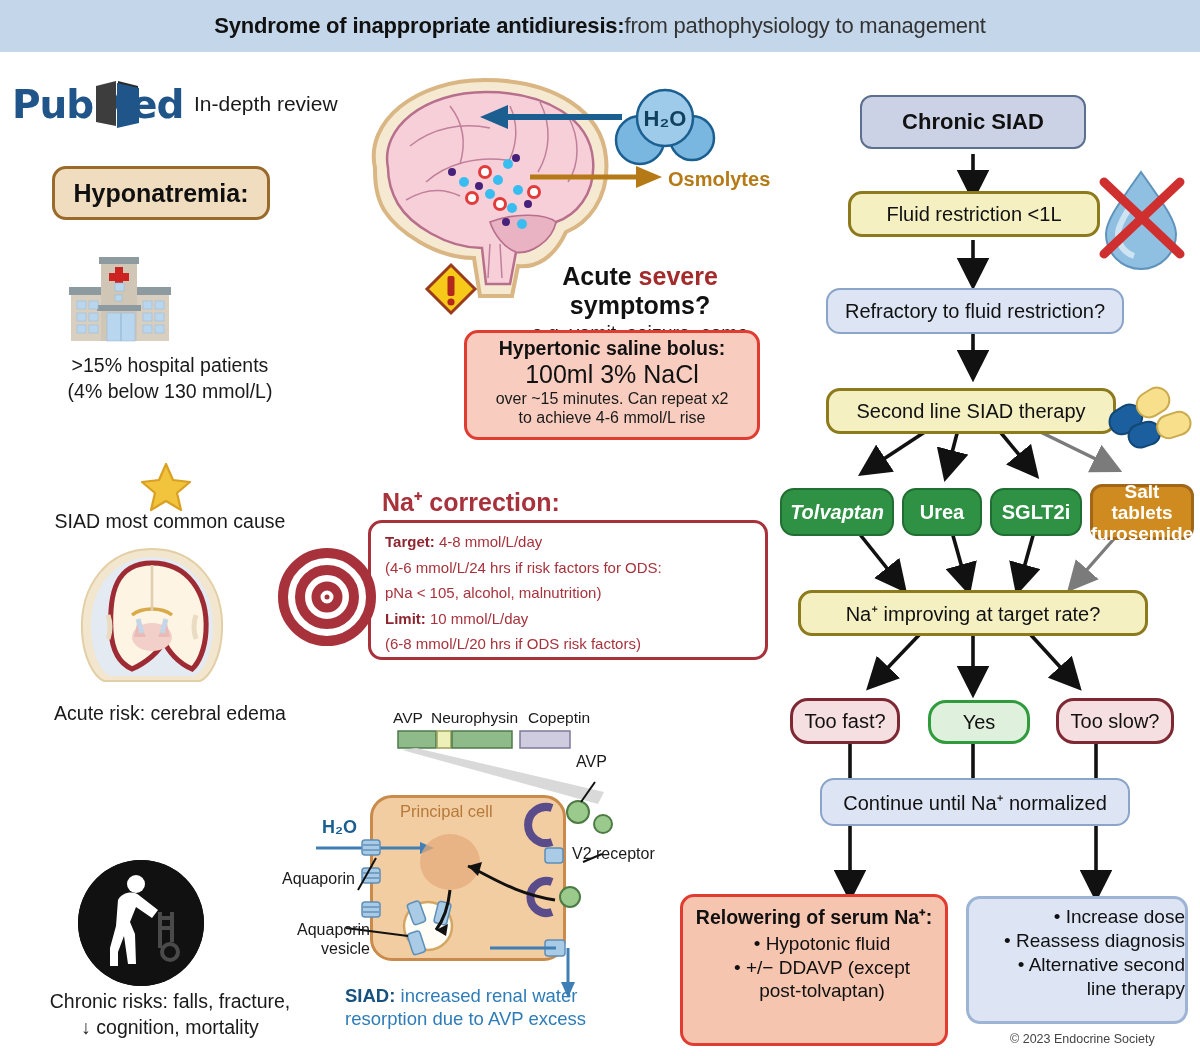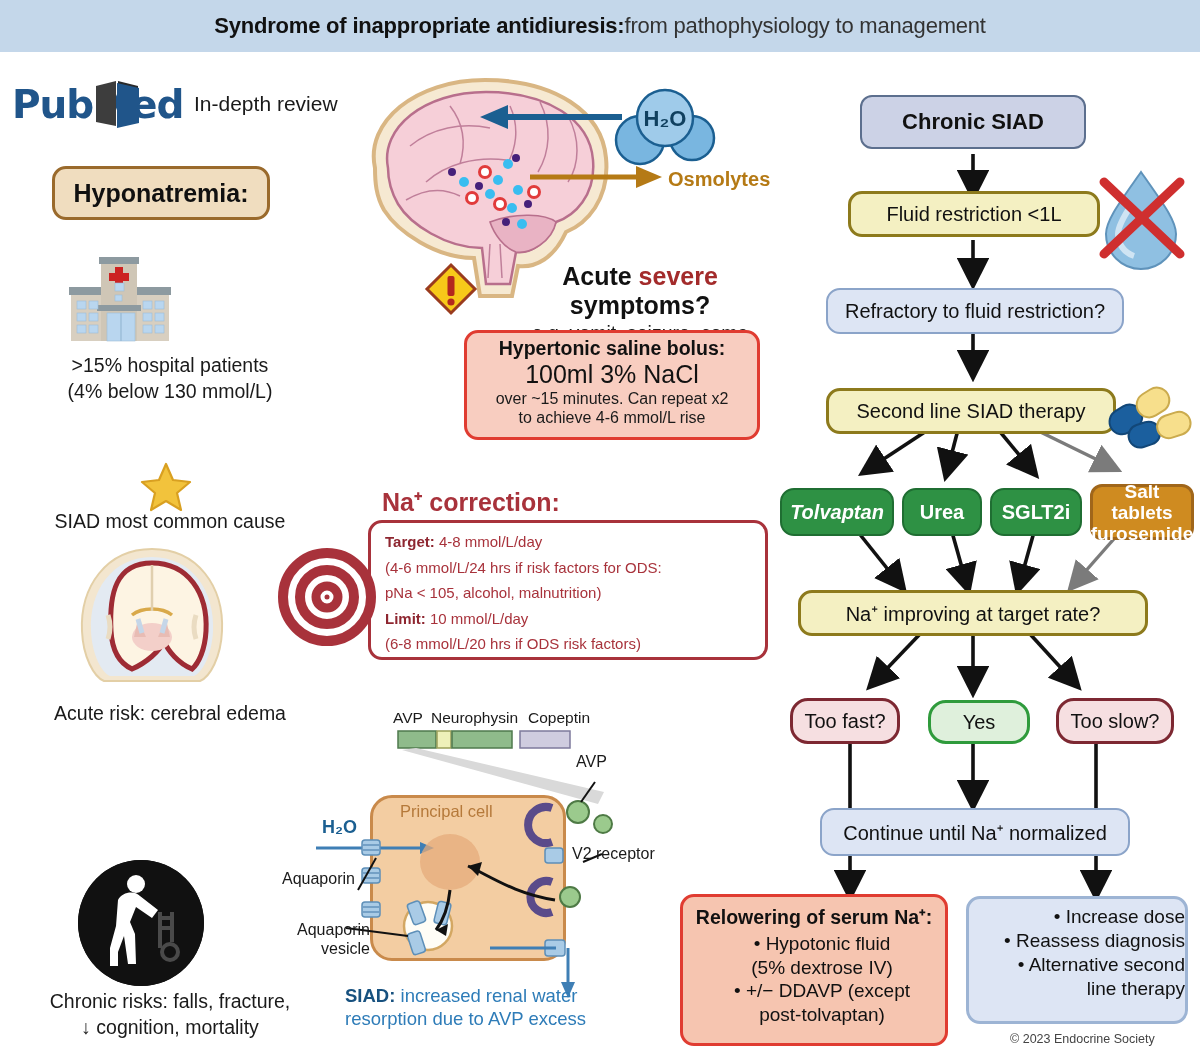--- a/index.html
+++ b/index.html
@@ -493,27 +493,26 @@
     <span>Salt tablets</span>
     <span>furosemide</span>
   </div>
 
   <div class="node n-yellow" style="left:798px;top:590px;width:350px;height:46px;border-radius:14px;">Na⁺ improving at target rate?</div>
 
   <div class="node n-pink" style="left:790px;top:698px;width:110px;height:46px;">Too fast?</div>
   <div class="node n-greenlite" style="left:928px;top:700px;width:102px;height:44px;">Yes</div>
   <div class="node n-pink" style="left:1056px;top:698px;width:118px;height:46px;">Too slow?</div>
 
-  <div class="node n-blue" style="left:820px;top:808px;width:310px;height:48px;border-radius:14px;">Continue until Na⁺ normalized</div>
+  <div class="node n-blue" style="left:820px;top:778px;width:310px;height:48px;border-radius:14px;">Continue until Na⁺ normalized</div>
 
   <div class="relower n-salmon">
     <div class="t">Relowering of serum Na⁺:</div>
     <ul>
       <li>• Hypotonic fluid</li>
-      <li>(5% dextrose IV)</li>
       <li>• +/− DDAVP (except</li>
       <li>post-tolvaptan)</li>
     </ul>
   </div>
 
   <div class="altbox n-bluebox">
     <ul>
       <li>• Increase dose</li>
       <li>• Reassess diagnosis</li>
       <li>• Alternative second</li>

